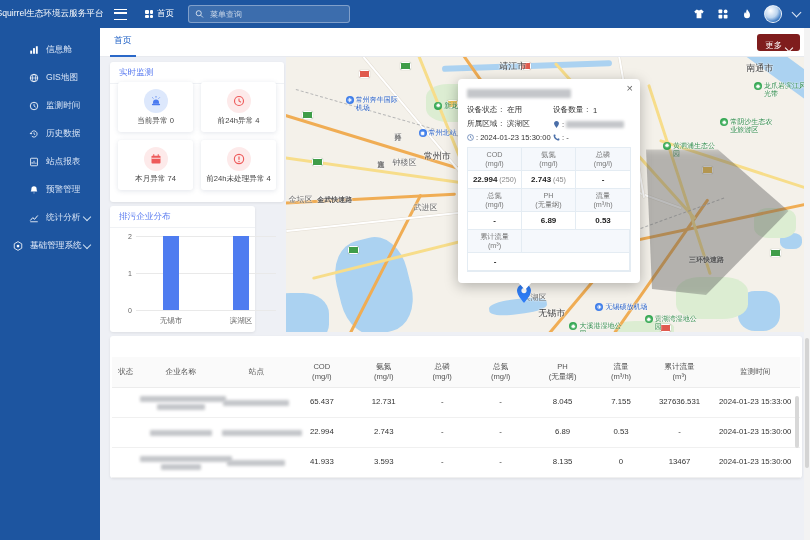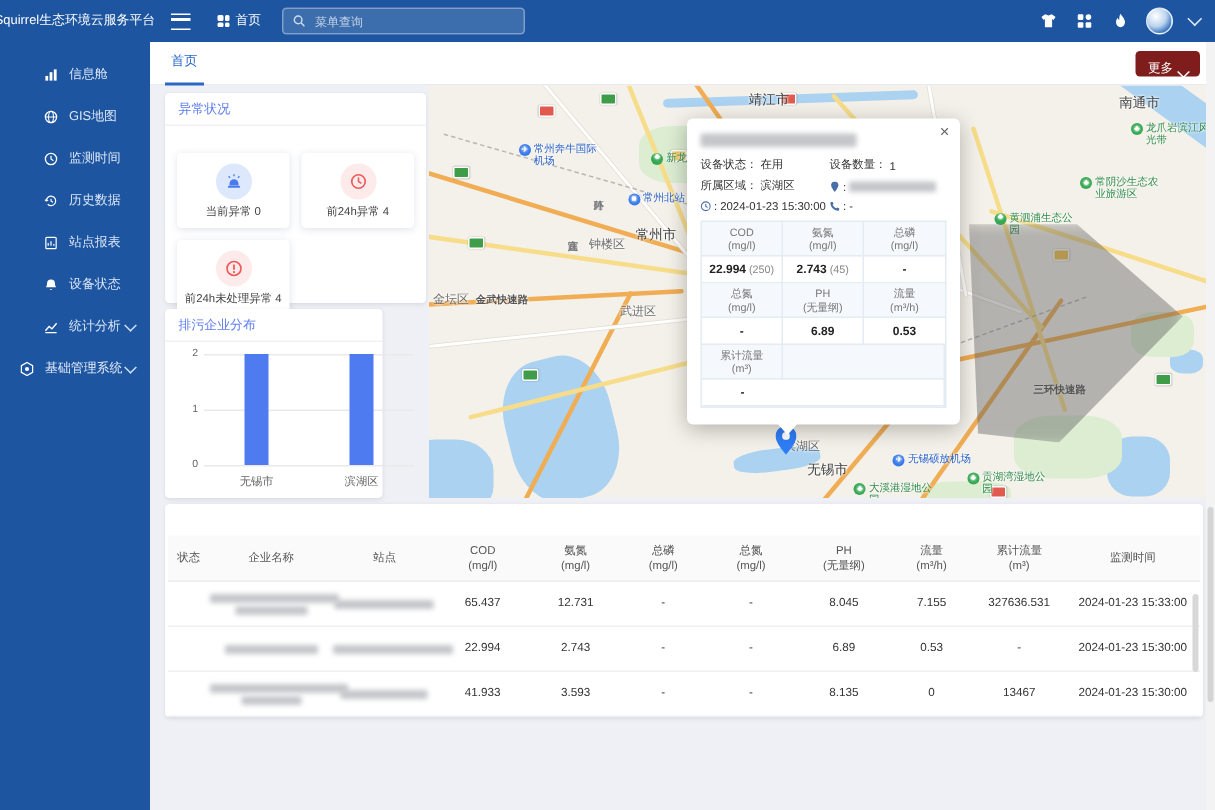--- a/index.html
+++ b/index.html
@@ -34,21 +34,21 @@
   .up{transform:rotate(-135deg)} .down{transform:rotate(45deg);margin-top:-2px}
   
   #tabbar{left:100px;top:28px;width:710px;height:28px;background:#fff;border-bottom:1px solid #e8eaef;z-index:20;display:flex;align-items:center}
   .tab{margin-left:10px;padding:0 4px;height:27px;display:flex;align-items:center;color:#2a68c8;font-size:8.8px;border-bottom:2px solid #2a68c8;cursor:pointer}
   .more-btn{margin-left:auto;margin-right:10px;background:#7f1d1d;color:#fff;font-size:8.4px;border:none;border-radius:3px;height:17px;padding:0 8px;display:flex;align-items:flex-end;gap:4px;cursor:pointer}
   .more-btn .chev{border-color:#fff;margin-top:-2px;width:5px;height:5px}
   
   .card{position:absolute;background:#fff;border-radius:3px;box-shadow:0 1px 3px rgba(0,0,0,.08)}
   .card-h{height:21px;display:flex;align-items:center;padding-left:9px;font-size:8.6px;color:#5b7cf0;border-bottom:1px solid #f0f2f5}
   #alert-card{left:110px;top:62px;width:174px;height:140px}
-  #alert-grid{position:absolute;left:8px;top:40px;width:158px;display:grid;grid-template-columns:1fr 1fr;gap:8px}
+  #alert-grid{position:absolute;left:8px;top:20px;width:158px;display:grid;grid-template-columns:1fr 1fr;gap:8px}
   .tile{background:#fff;border-radius:3px;box-shadow:0 1px 5px rgba(60,80,120,.15);height:50px;display:flex;flex-direction:column;align-items:center;justify-content:center;gap:3px;cursor:pointer}
   .tile .circ{width:24px;height:24px;border-radius:50%;display:flex;align-items:center;justify-content:center}
   .tile .circ svg{width:12px;height:12px}
   .tile.blue .circ{background:#dde8fc;color:#4a7af0}
   .tile.red .circ{background:#fdeaea;color:#ee5a5a}
   .tile .tl{font-size:7.6px;color:#444;white-space:nowrap}
   #chart-card{left:110px;top:206px;width:145px;height:126px}
   #chart{position:absolute;left:0;top:22px;width:174px;height:104px}
   .ytick{position:absolute;right:152px;font-size:7px;color:#666;transform:translateY(-50%)}
   .gline{position:absolute;left:26px;width:140px;height:1px;background:#e9e9e9}
@@ -166,21 +166,21 @@
           </span>
           <span>站点报表</span>
         </div>
         <div class="s-item">
           <span class="m-ic">
             <svg viewBox="0 0 16 16">
               <path d="M8 2 a4.2 4.2 0 0 1 4.2 4.2 c0 3 1.3 4.3 1.3 4.3 H2.5 c0 0 1.3 -1.3 1.3 -4.3 A4.2 4.2 0 0 1 8 2 Z" fill="#fff"></path>
               <path d="M6.6 12.4 a1.5 1.5 0 0 0 2.8 0" fill="#fff"></path>
             </svg>
           </span>
-          <span>设备状态</span>
+          <span>预警管理</span>
         </div>
         <div class="s-item">
           <span class="m-ic">
             <svg viewBox="0 0 16 16">
               <path d="M2 12 L6 7.5 L9 10 L14 4" fill="none" stroke="#fff" stroke-width="1.5"></path>
               <path d="M2 14 H14" stroke="#fff" stroke-width="1.3"></path>
             </svg>
           </span>
           <span>统计分析</span>
           <span class="m-chev down"></span>
@@ -246,21 +246,21 @@
     <div class="tab">
         <span>首页</span>
       </div>
     <button class="more-btn">
       <span>更多</span>
         <span class="chev"></span>
     </button>
   </div>
 
   <div class="card" id="alert-card">
-    <div class="card-h">异常状况</div>
+    <div class="card-h">实时监测</div>
     <div id="alert-grid">
         <div class="tile blue">
           <span class="circ">
             <svg viewBox="0 0 16 16">
               <path d="M4 10 a4 4 0 0 1 8 0 V11.5 H4 Z" fill="currentColor"></path>
               <rect x="2.5" y="11.8" width="11" height="1.8" rx=".9" fill="currentColor"></rect>
               <line x1="8" y1="1.5" x2="8" y2="3.4" stroke="currentColor" stroke-width="1.2"></line>
               <line x1="3.2" y1="3.4" x2="4.5" y2="4.7" stroke="currentColor" stroke-width="1.2"></line>
               <line x1="12.8" y1="3.4" x2="11.5" y2="4.7" stroke="currentColor" stroke-width="1.2"></line>
             </svg>
@@ -268,20 +268,31 @@
           <span class="tl">当前异常 0</span>
         </div>
         <div class="tile red">
           <span class="circ">
             <svg viewBox="0 0 16 16">
               <circle cx="8" cy="8" r="6" fill="none" stroke="currentColor" stroke-width="1.5"></circle>
               <path d="M8 4.5 V8 L10.6 9.6" fill="none" stroke="currentColor" stroke-width="1.4"></path>
             </svg>
           </span>
           <span class="tl">前24h异常 4</span>
+        </div>
+        <div class="tile red">
+          <span class="circ">
+            <svg viewBox="0 0 16 16">
+              <rect x="2" y="3.5" width="12" height="10.5" rx="1.2" fill="currentColor"></rect>
+              <line x1="5" y1="1.8" x2="5" y2="5" stroke="currentColor" stroke-width="1.4"></line>
+              <line x1="11" y1="1.8" x2="11" y2="5" stroke="currentColor" stroke-width="1.4"></line>
+              <line x1="2" y1="7" x2="14" y2="7" stroke="#fff" stroke-width="1.1"></line>
+            </svg>
+          </span>
+          <span class="tl">本月异常 74</span>
         </div>
         <div class="tile red">
           <span class="circ">
             <svg viewBox="0 0 16 16">
               <circle cx="8" cy="8" r="6.2" fill="none" stroke="currentColor" stroke-width="1.5"></circle>
               <line x1="8" y1="4.5" x2="8" y2="9" stroke="currentColor" stroke-width="1.6"></line>
               <circle cx="8" cy="11.2" r="1" fill="currentColor"></circle>
             </svg>
           </span>
           <span class="tl">前24h未处理异常 4</span>

